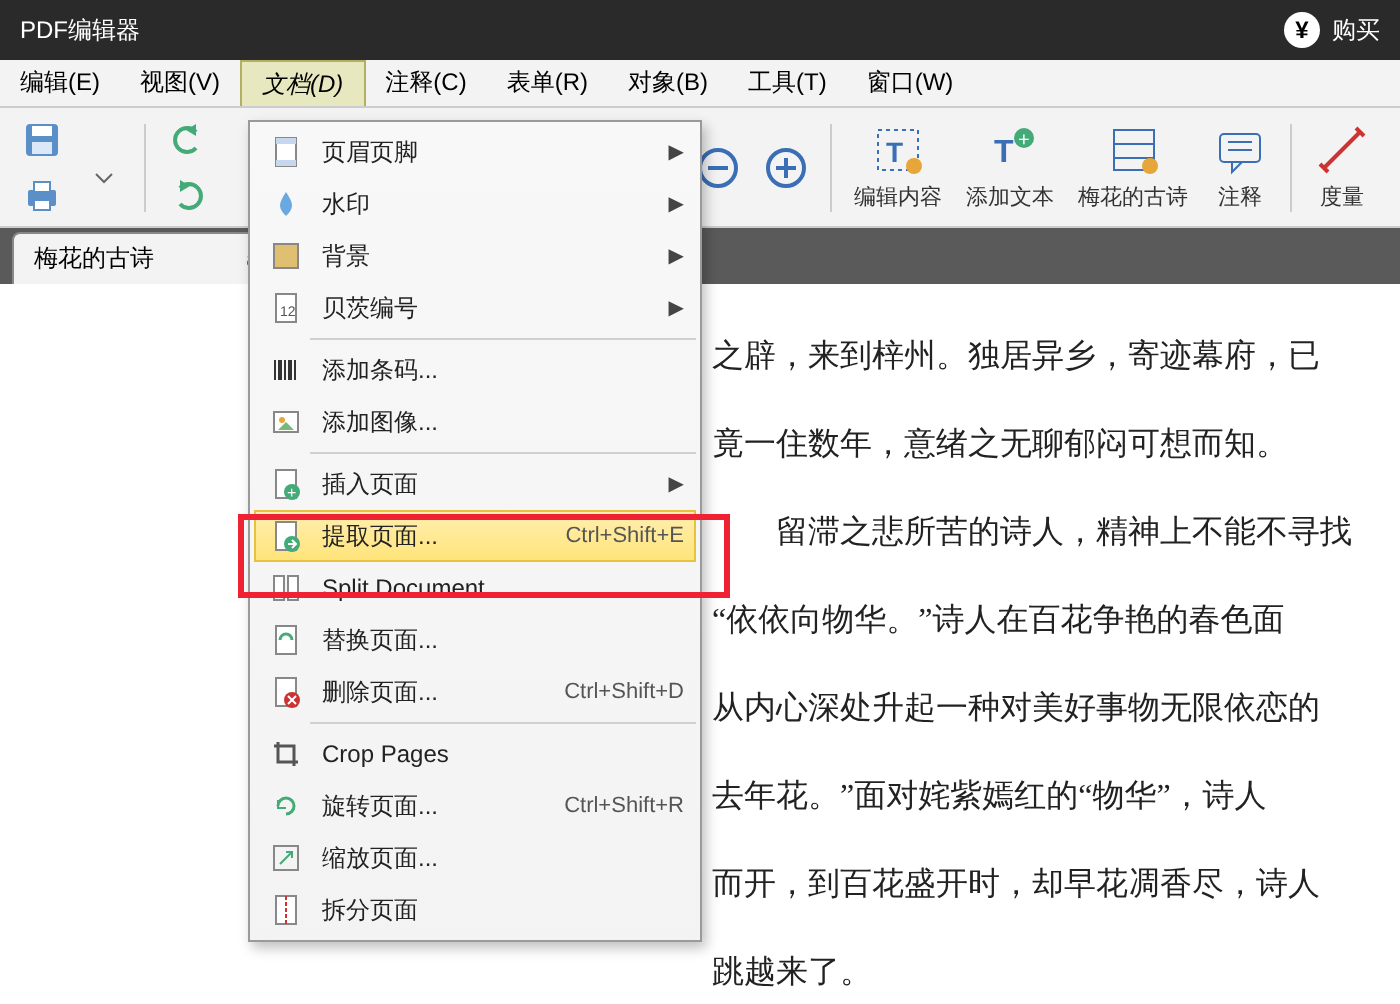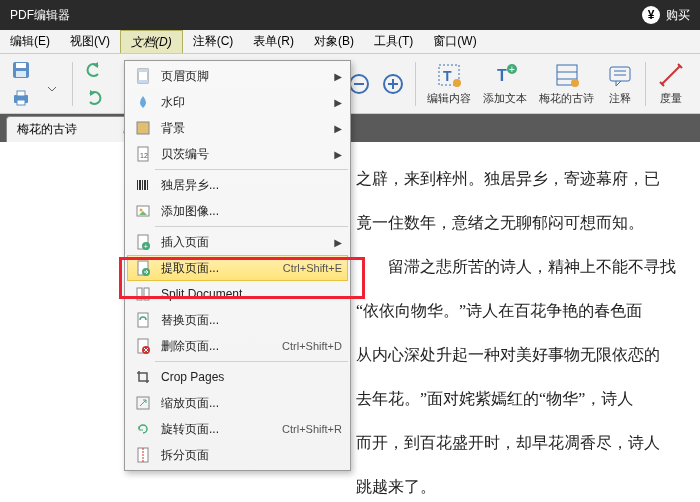--- a/index.html
+++ b/index.html
@@ -216,21 +216,21 @@
   <div class="mi">
       <span class="iconbox">
         <svg width="16" height="16">
           <rect x="2" y="3" width="1" height="10" fill="#333"></rect>
           <rect x="4" y="3" width="2" height="10" fill="#333"></rect>
           <rect x="7" y="3" width="1" height="10" fill="#333"></rect>
           <rect x="9" y="3" width="2" height="10" fill="#333"></rect>
           <rect x="12" y="3" width="1" height="10" fill="#333"></rect>
         </svg>
       </span>
-      <span class="label">独居异乡...</span>
+      <span class="label">添加条码...</span>
     </div>
   <div class="mi">
       <span class="iconbox">
         <svg width="16" height="16">
           <rect x="2" y="3" width="12" height="10" fill="#fff" stroke="#888"></rect>
           <circle cx="6" cy="7" r="1.5" fill="#e7a63a"></circle>
           <path d="M4 12 L8 8 L12 12" fill="#7ab87a"></path>
         </svg>
       </span>
       <span class="label">添加图像...</span>
@@ -293,39 +293,39 @@
       <span class="iconbox">
         <svg width="16" height="16">
           <path d="M4 2 L4 12 L14 12 M2 4 L12 4 L12 14" fill="none" stroke="#555" stroke-width="1.5"></path>
         </svg>
       </span>
       <span class="label">Crop Pages</span>
     </div>
   <div class="mi">
       <span class="iconbox">
         <svg width="16" height="16">
+          <path d="M4 8 A4 4 0 1 1 8 12" fill="none" stroke="#4a7" stroke-width="1.5"></path>
+          <path d="M4 5 L4 9 L8 9" fill="none" stroke="#4a7"></path>
+        </svg>
+      </span>
+      <span class="label">旋转页面...</span>
+      <span class="accel">Ctrl+Shift+R</span>
+    </div>
+  <div class="mi">
+      <span class="iconbox">
+        <svg width="16" height="16">
           <rect x="2" y="2" width="12" height="12" fill="none" stroke="#888"></rect>
           <path d="M5 11 L11 5 M8 5 L11 5 L11 8" fill="none" stroke="#4a7"></path>
         </svg>
       </span>
       <span class="label">缩放页面...</span>
     </div>
   <div class="mi">
       <span class="iconbox">
         <svg width="16" height="16">
-          <path d="M4 8 A4 4 0 1 1 8 12" fill="none" stroke="#4a7" stroke-width="1.5"></path>
-          <path d="M4 5 L4 9 L8 9" fill="none" stroke="#4a7"></path>
-        </svg>
-      </span>
-      <span class="label">旋转页面...</span>
-      <span class="accel">Ctrl+Shift+R</span>
-    </div>
-  <div class="mi">
-      <span class="iconbox">
-        <svg width="16" height="16">
           <rect x="3" y="1" width="10" height="14" fill="#fff" stroke="#888"></rect>
           <line x1="8" y1="1" x2="8" y2="15" stroke="#c33" stroke-dasharray="2 1"></line>
         </svg>
       </span>
       <span class="label">拆分页面</span>
     </div>
 </div>
 
 <div class="redbox"></div>
 

